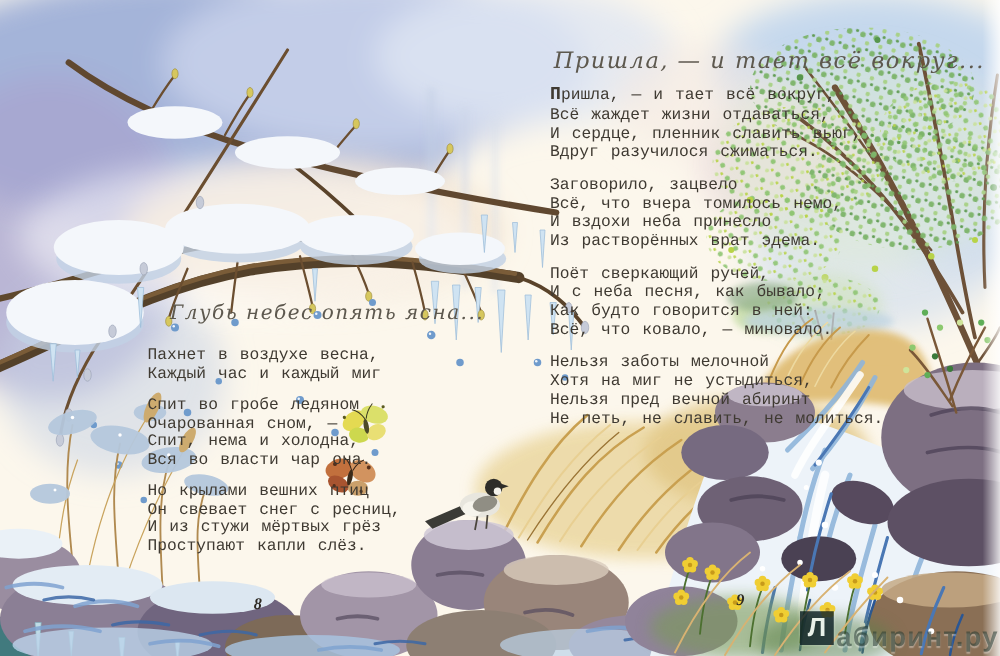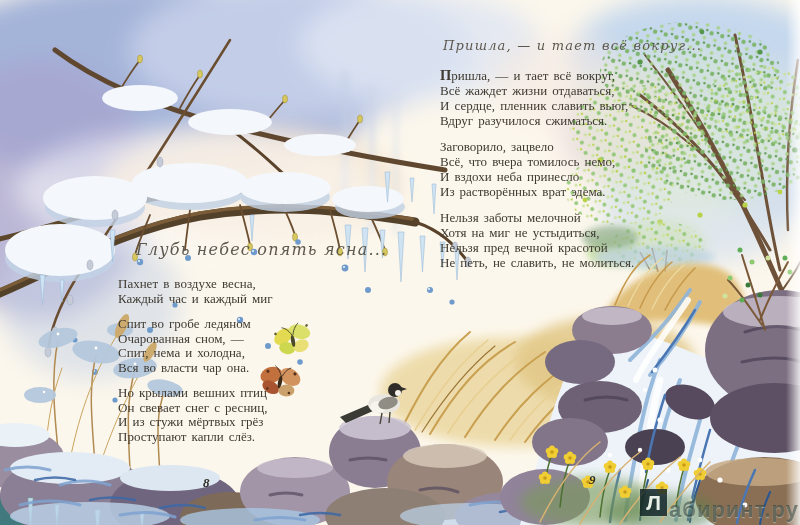--- a/index.html
+++ b/index.html
@@ -8,23 +8,23 @@
     background:#fcf7ec; overflow:hidden;
     font-family:"Liberation Serif", serif;
   }
   svg.art { position:absolute; left:0; top:0; }
 
   .title {
     position:absolute; font-style:italic; color:#5d584e;
     font-family:"DejaVu Serif", serif; letter-spacing:1.2px;
   }
   .title-left  { left:136px; top:240px; font-size:16px; }
-  .title-right { left:443px; top:38px;  font-size:13px; }
-
-  .poem { position:absolute; color:#3f3a32; font-size:13px; word-spacing:0.14em; }
+  .title-right { left:443px; top:38px;  font-size:18px; }
+
+  .poem { position:absolute; color:#3f3a32; font-size:13px; word-spacing:0.14em;font-family:Liberation Mono, monospace; }
   .poem-left  { left:118px; top:277px; line-height:14.5px; }
   .poem-right { left:440px; top:68px;  line-height:15px; }
   .stanza { margin:0 0 11px 0; }
   .line { white-space:pre; }
   .lead::first-letter { font-weight:bold; font-size:14.5px; }
 
   .pagenum {
     position:absolute; font-style:italic; font-weight:bold;
     font-size:13px; color:#2e2a24;
   }
@@ -652,23 +652,29 @@
     <div class="line">И сердце, пленник славить вьюг,</div>
     <div class="line">Вдруг разучилося сжиматься.</div>
   </div>
   <div class="stanza">
     <div class="line">Заговорило, зацвело</div>
     <div class="line">Всё, что вчера томилось немо,</div>
     <div class="line">И вздохи неба принесло</div>
     <div class="line">Из растворённых врат эдема.</div>
   </div>
   <div class="stanza">
+    <div class="line">Поёт сверкающий ручей,</div>
+    <div class="line">И с неба песня, как бывало;</div>
+    <div class="line">Как будто говорится в ней:</div>
+    <div class="line">Всё, что ковало, — миновало.</div>
+  </div>
+  <div class="stanza">
     <div class="line">Нельзя заботы мелочной</div>
     <div class="line">Хотя на миг не устыдиться,</div>
-    <div class="line">Нельзя пред вечной красотой</div>
+    <div class="line">Нельзя пред вечной абиринт</div>
     <div class="line">Не петь, не славить, не молиться.</div>
   </div>
 </div>
 
 <div class="pagenum pn-left">8</div>
 <div class="pagenum pn-right">9</div>
 
 <div class="watermark">
   <div class="wm-logo">Л</div>
   <div class="wm-text">абиринт.ру</div>

